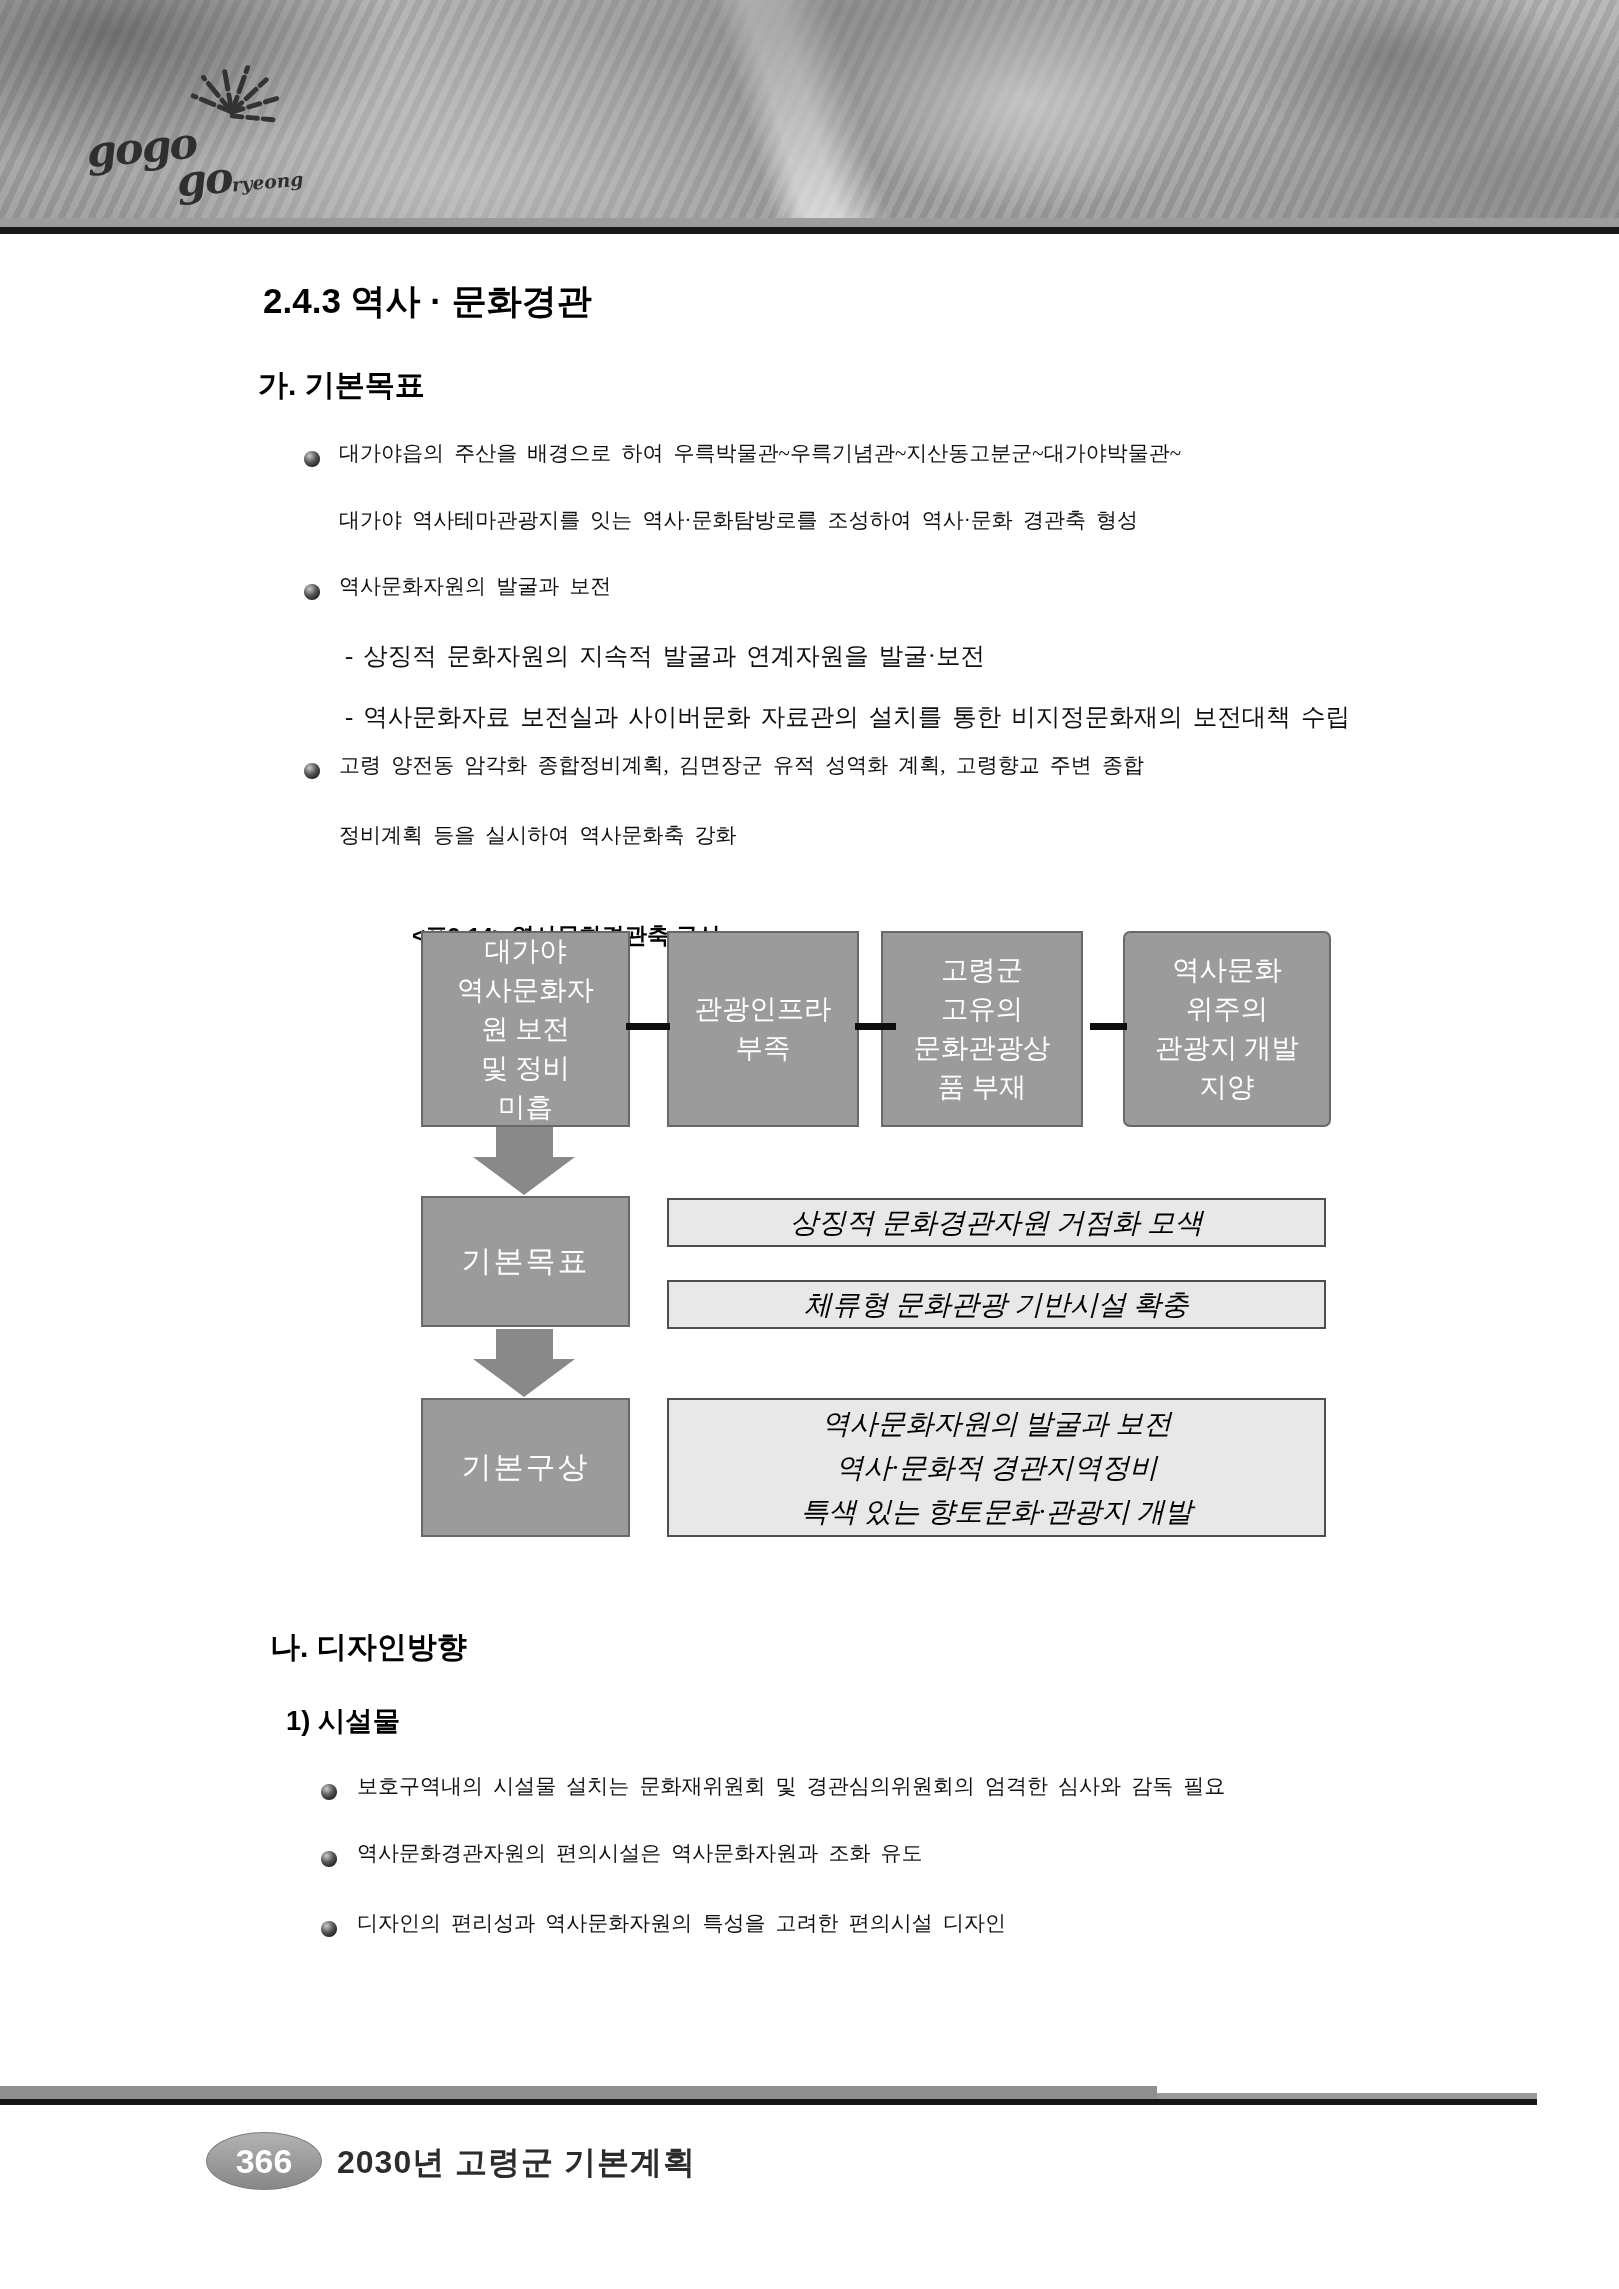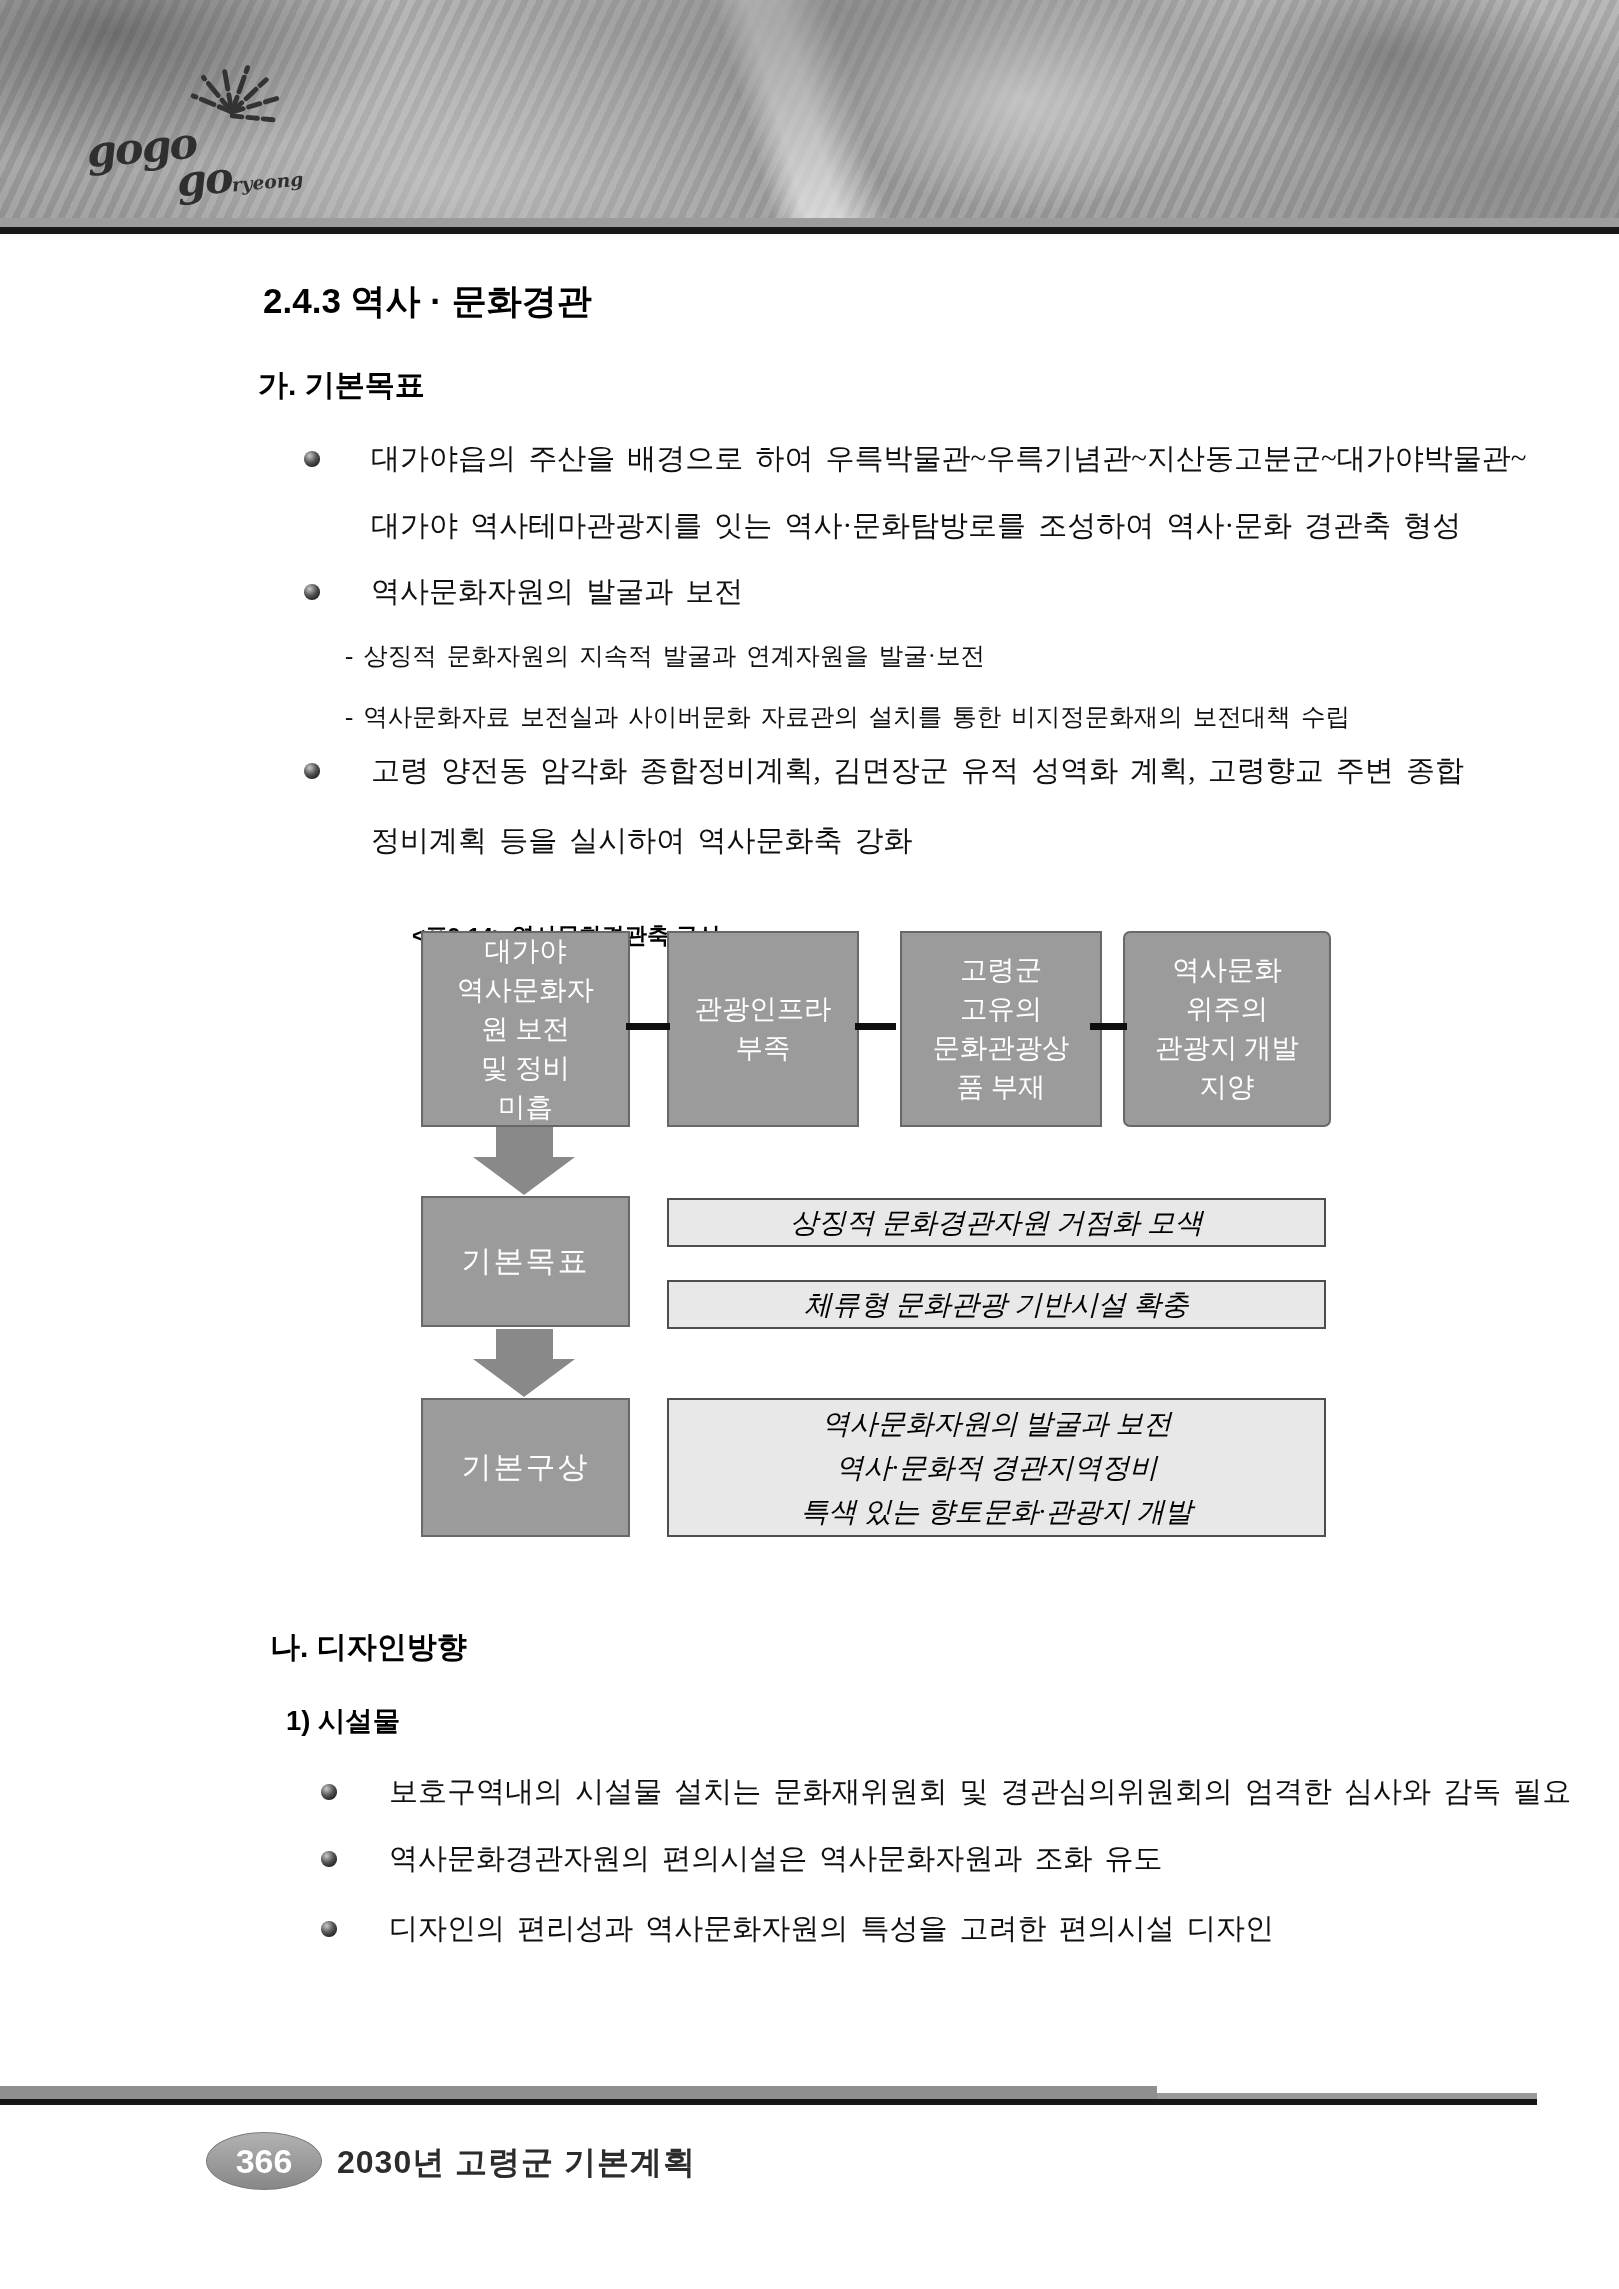--- a/index.html
+++ b/index.html
@@ -31,21 +31,21 @@
     font-style:italic;font-weight:bold;font-size:43px;letter-spacing:-2px;}
   .logo-line2{position:absolute;left:116px;top:84px;font-family:"DejaVu Serif","Liberation Serif",serif;
     font-style:italic;font-weight:bold;font-size:43px;letter-spacing:-2px;}
   .logo-small{font-size:18.6px;font-style:italic;font-weight:bold;letter-spacing:0;}
   .burst{position:absolute;left:118px;top:-3.9px;}
 
   
   .t-title{font-size:35px;font-weight:bold;letter-spacing:0px;color:#000;margin-left:30px;}
   .t-h1{font-size:30px;font-weight:bold;color:#000;}
   .t-h2{font-size:27.4px;font-weight:bold;color:#000;}
-  .t-body{font-size:29px;color:#101010;word-spacing:4.9px;margin-left:32px;}
+  .t-body{font-size:21px;color:#101010;word-spacing:4.9px;}
   .t-sub{font-size:24.5px;color:#101010;word-spacing:3.9px;}
   .bullet-dot{width:15.7px;height:15.7px;border-radius:50%;
     background:radial-gradient(circle at 35% 30%, #c9c9c9, #555 45%, #1c1c1c 82%);}
 
   
   .dg-caption{font-size:22.5px;font-weight:bold;color:#000;}
   .gray-box{background:#9b9b9b;border:2px solid #686868;color:#ffffff;
     display:flex;align-items:center;justify-content:center;text-align:center;}
   .problem-box{font-size:27.4px;line-height:39px;}
   .label-box{font-size:30px;letter-spacing:2px;font-family:Liberation Serif, serif;}
@@ -114,21 +114,21 @@
 
   <div class="abs sans dg-caption" style="left:412px;top:920px;">&lt;표9-14&gt; 역사문화경관축 구상</div>
 
   <div class="abs gray-box problem-box ml" style="left:421px;top:931px;width:205px;height:192px;">대가야
 역사문화자
 원 보전
 및 정비
 미흡</div>
   <div class="abs gray-box problem-box ml" style="left:667px;top:931px;width:188px;height:192px;">관광인프라
 부족</div>
-  <div class="abs gray-box problem-box ml" style="left:900px;top:931px;width:198px;height:192px;">고령군
+  <div class="abs gray-box problem-box ml" style="left:881px;top:931px;width:198px;height:192px;">고령군
 고유의
 문화관광상
 품 부재</div>
   <div class="abs gray-box problem-box ml" style="left:1123px;top:931px;width:204px;height:192px;border-radius:7px;">역사문화
 위주의
 관광지 개발
 지양</div>
 
   <div class="abs connector" style="left:626px;top:1023px;width:44px;"></div>
   <div class="abs connector" style="left:855px;top:1023px;width:41px;"></div>

